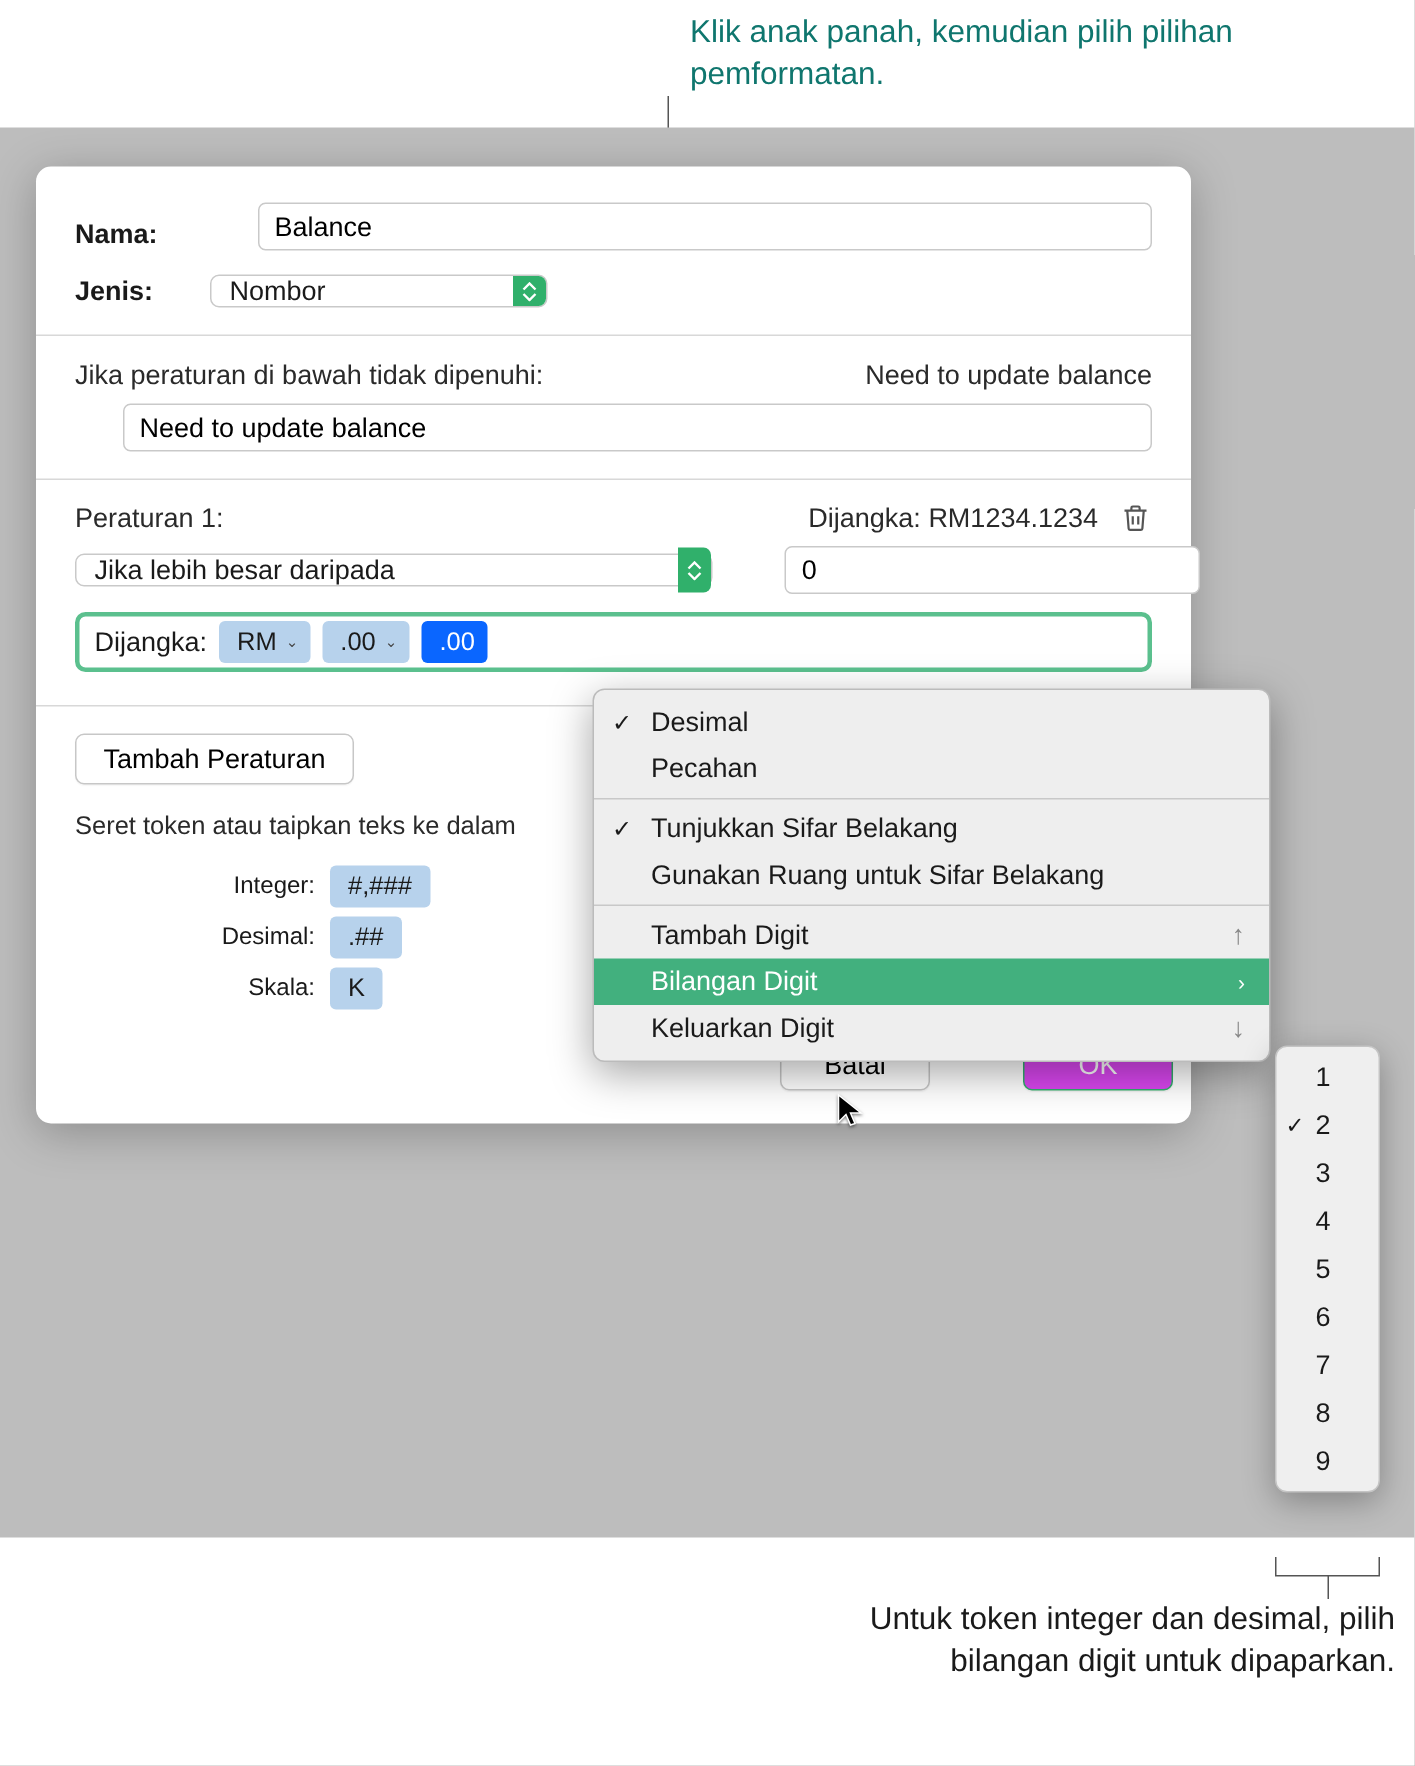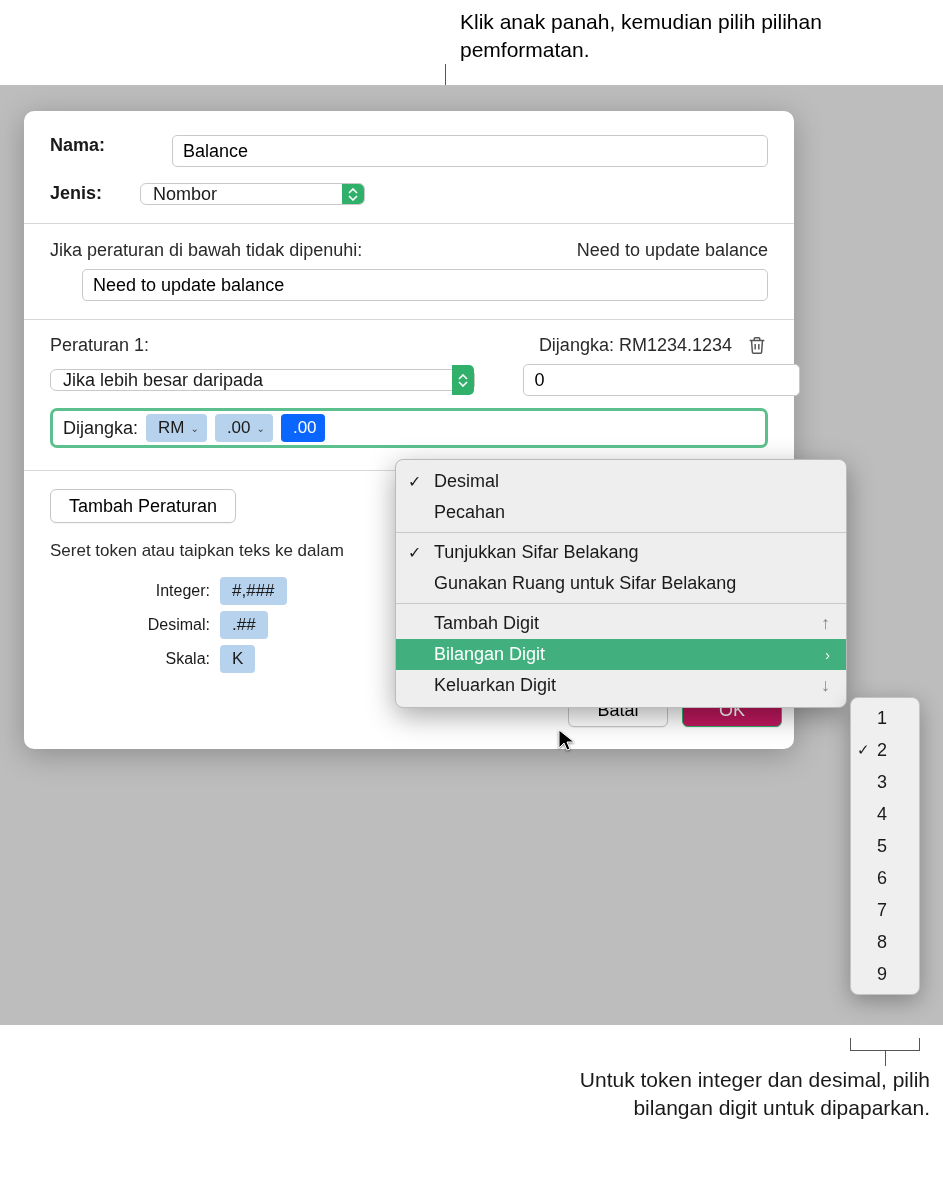--- a/index.html
+++ b/index.html
@@ -11,21 +11,21 @@
       width: 943px;
       height: 1177px;
       position: relative;
     }
     .callout-top {
       position: absolute;
       top: 8px;
       left: 460px;
       width: 380px;
       font-size: 21px;
-      color: #000000;
+      color: #0f766e;
       line-height: 1.35;
       text-align: left;
     }
     .callout-line-top {
       position: absolute;
       left: 445px;
       top: 64px;
       width: 1px;
       height: 330px;
       background: #555;
@@ -41,21 +41,21 @@
     .dialog {
       position: absolute;
       top: 111px;
       left: 24px;
       width: 770px;
       background: #fff;
       border-radius: 10px;
       box-shadow: 0 6px 30px rgba(0,0,0,0.25);
       padding: 0;
     }
-    .row { display: flex; align-items: flex-start; padding: 8px 26px; }
+    .row { display: flex; align-items: flex-end; padding: 8px 26px; }
     .label { font-weight: 600; font-size: 18px; width: 90px; flex-shrink:0; }
     .text-input {
       flex: 1;
       height: 32px;
       border: 1px solid #c9c9c9;
       border-radius: 5px;
       padding: 4px 10px;
       font-size: 18px;
       background: #fff;
       margin-left: 32px;
@@ -150,21 +150,21 @@
     .btn {
       height:34px;
       min-width:100px;
       border-radius:6px;
       border:1px solid #c7c7c7;
       background:#fff;
       font-size:18px;
       display:inline-flex; align-items:center; justify-content:center;
       box-shadow:0 1px 1px rgba(0,0,0,0.06);
     }
-    .btn-primary { background:#be185d; color:#fff; border-color:#30b06b; }
+    .btn-primary { background:#d946ef; color:#fff; border-color:#30b06b;margin-left:48px; }
     .popup {
       position:absolute;
       top:459px;
       left:395px;
       width:452px;
       background:#eeeeee;
       border:1px solid #bbb;
       border-radius:8px;
       box-shadow:0 8px 28px rgba(0,0,0,0.35);
       padding:6px 0;

